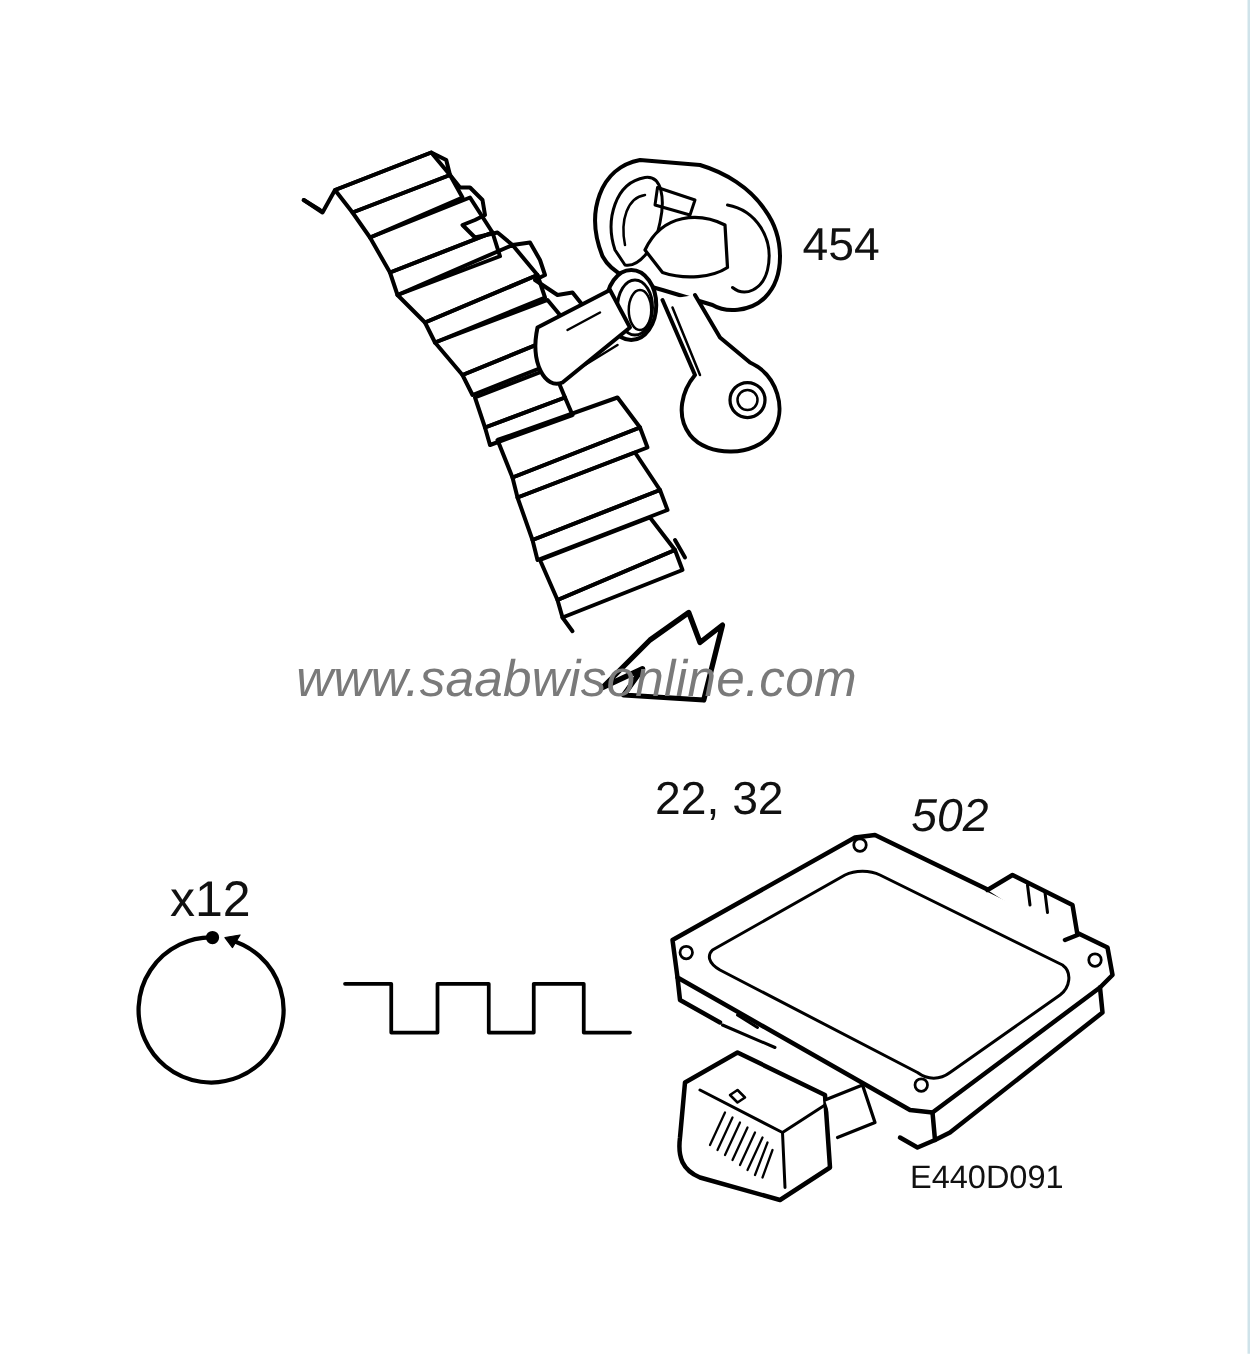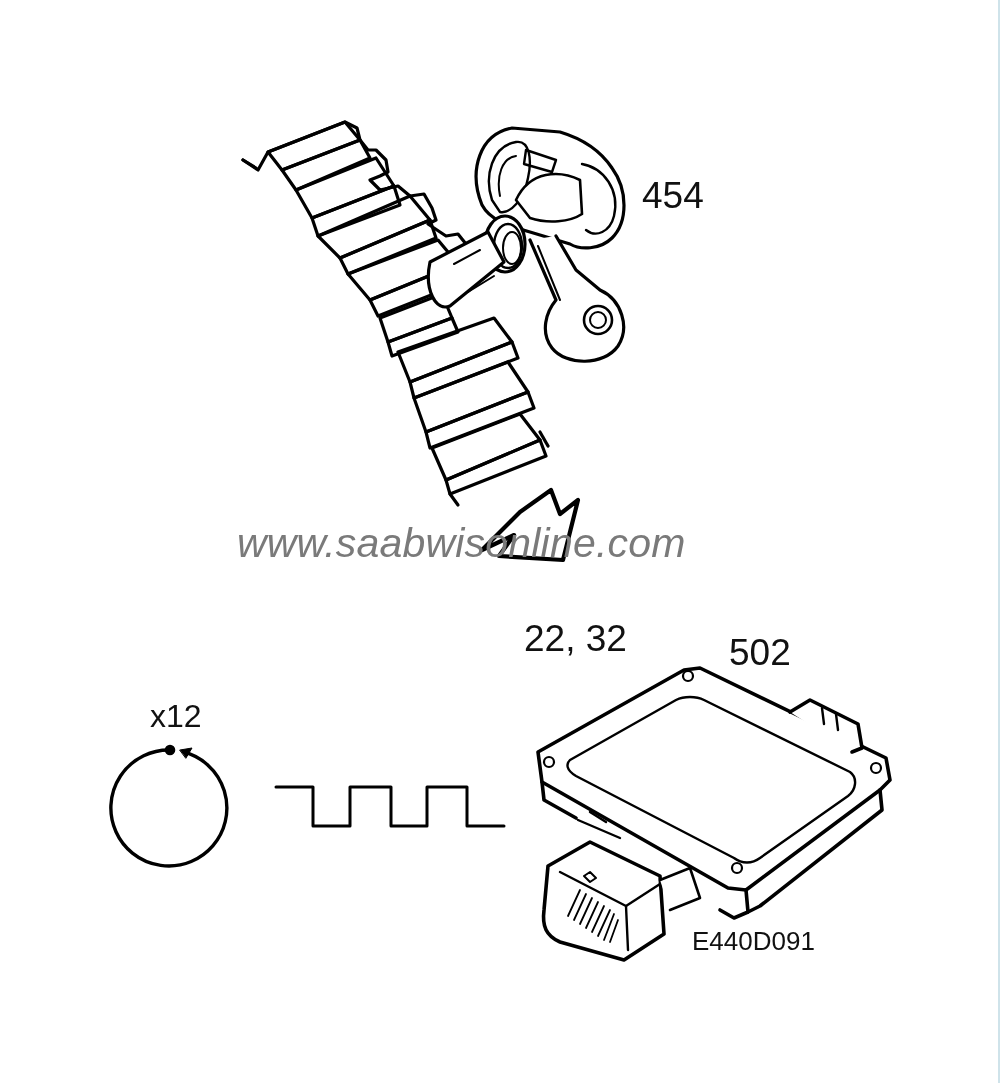--- a/index.html
+++ b/index.html
@@ -115,15 +115,15 @@
       <line x1="598" y1="936" x2="610" y2="910"></line>
       <line x1="604" y1="940" x2="614" y2="914"></line>
       <line x1="610" y1="942" x2="618" y2="920"></line>
     </g>
   </g>
 </svg>
 
 <div class="lbl callout" style="left:642px;top:177px;">454</div>
 <div class="watermark">www.saabwisonline.com</div>
 <div class="lbl callout" style="left:524px;top:588px;margin-top:32px;">22, 32</div>
-<div class="lbl callout" style="left:729px;top:634px;">502</div>
-<div class="lbl callout" style="left:150px;top:700px;font-size:32px;">x12</div>
-<div class="lbl figid" style="left:692px;top:928px;text-align:center;">E440D091</div>
+<div class="lbl callout" style="left:729px;top:634px;font-style:italic;">502</div>
+<div class="lbl callout" style="left:136px;top:700px;font-size:40px;">x12</div>
+<div class="lbl figid" style="left:728px;top:928px;text-align:center;">E440D091</div>
 
 </body></html>

